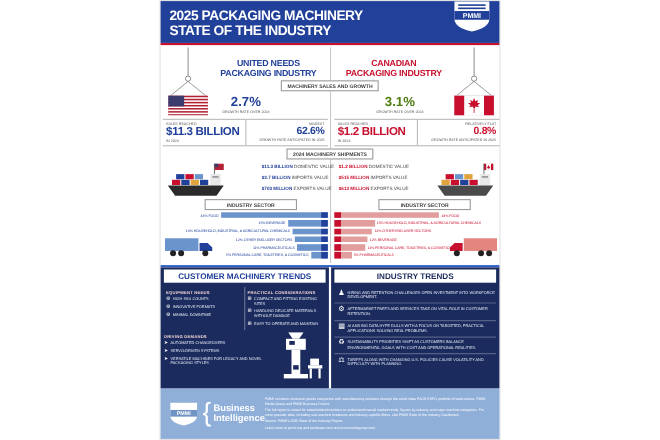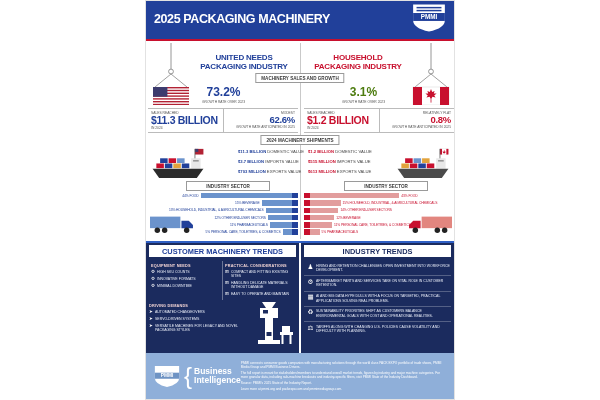--- a/index.html
+++ b/index.html
@@ -1,21 +1,21 @@
 <!DOCTYPE html>
 <html><head>
 <meta charset="utf-8">
 <style>
   html,body{margin:0;padding:0;}
   body{width:600px;height:400px;overflow:hidden;background:#ffffff;
        font-family:"Liberation Sans",sans-serif;display:flex;justify-content:center;}
   .poster{position:relative;width:310px;height:400px;background:#ffffff;border:0.5px solid #e2e2e2;box-sizing:border-box;}
 
   
-  .hdr{position:relative;height:38px;background:#21409A;display:flex;align-items:center;box-sizing:border-box;padding:16px 8px;}
+  .hdr{position:relative;height:38px;background:#21409A;display:flex;align-items:flex-end;box-sizing:border-box;padding:4px 8px;}
   .hdr-title{color:#fff;font-weight:bold;font-size:12.5px;line-height:1.08;letter-spacing:-0.4px;}
   .hdr-logo{margin-left:auto;}
   .redline{height:2px;background:#C8102E;}
 
   
   .top{position:relative;height:200px;}
   .vdivider{position:absolute;left:154px;top:2px;width:1px;height:196px;background:#c9c9c9;}
   .badge{position:absolute;background:#fff;border:0.5px solid #9a9a9a;font-size:4.6px;font-weight:bold;color:#3a3a3a;
          padding:1.5px 5px;white-space:nowrap;z-index:5;}
   .badge.center{left:50%;transform:translateX(-50%);}
@@ -87,20 +87,21 @@
   .ftext p{margin:1.6px 0;font-size:3.2px;line-height:1.35;color:#fff;}
 </style>
 </head>
 <body>
 
 <div class="poster">
 
   <div class="hdr">
     <div class="hdr-title">
       <div>2025 PACKAGING MACHINERY</div>
+      <div>STATE OF THE INDUSTRY</div>
     </div>
     <div class="hdr-logo">
       <svg width="34" height="30" viewBox="0 0 30 26">
         <path d="M1 1 H29 V15 Q29 22 15 25 Q1 22 1 15 Z" fill="#ffffff"></path>
         <rect x="4" y="3.2" width="22" height="1.3" fill="#21409A"></rect>
         <rect x="4" y="5.8" width="22" height="1.3" fill="#21409A"></rect>
         <rect x="1" y="8.6" width="28" height="7" fill="#21409A"></rect>
         <text x="15" y="14" text-anchor="middle" font-size="5.6" font-weight="bold" fill="#ffffff" font-family="Liberation Sans, sans-serif">PMMI</text>
       </svg>
     </div>
@@ -141,28 +142,28 @@
         <polygon fill="#C8102E" points="22,46 23.2,49 25.6,48 24.8,50.6 27.6,50.6 25.2,52.6 26.6,54.6 23.4,53.8 22,56.4 20.6,53.8 17.4,54.6 18.8,52.6 16.4,50.6 19.2,50.6 18.4,48 20.8,49"></polygon>
         <rect x="21.6" y="56.2" width="0.8" height="3.4" fill="#C8102E"></rect>
       </svg>
     </div>
 
     <div class="colhead us">
       <div>UNITED NEEDS</div>
       <div>PACKAGING INDUSTRY</div>
     </div>
     <div class="colhead ca">
-      <div>HOUSEHOLD</div>
+      <div>CANADIAN</div>
       <div>PACKAGING INDUSTRY</div>
     </div>
 
     <div class="badge center" style="top:32px;">MACHINERY SALES AND GROWTH</div>
 
     <div class="growth us">
-      <div class="big">73.2%</div>
+      <div class="big">2.7%</div>
       <div class="cap">GROWTH RATE OVER 2023</div>
     </div>
     <div class="growth ca">
       <div class="big">3.1%</div>
       <div class="cap">GROWTH RATE OVER 2023</div>
     </div>
 
     <div class="salesrow us">
       <div class="salescell">
         <div class="tiny">SALES REACHED</div>

